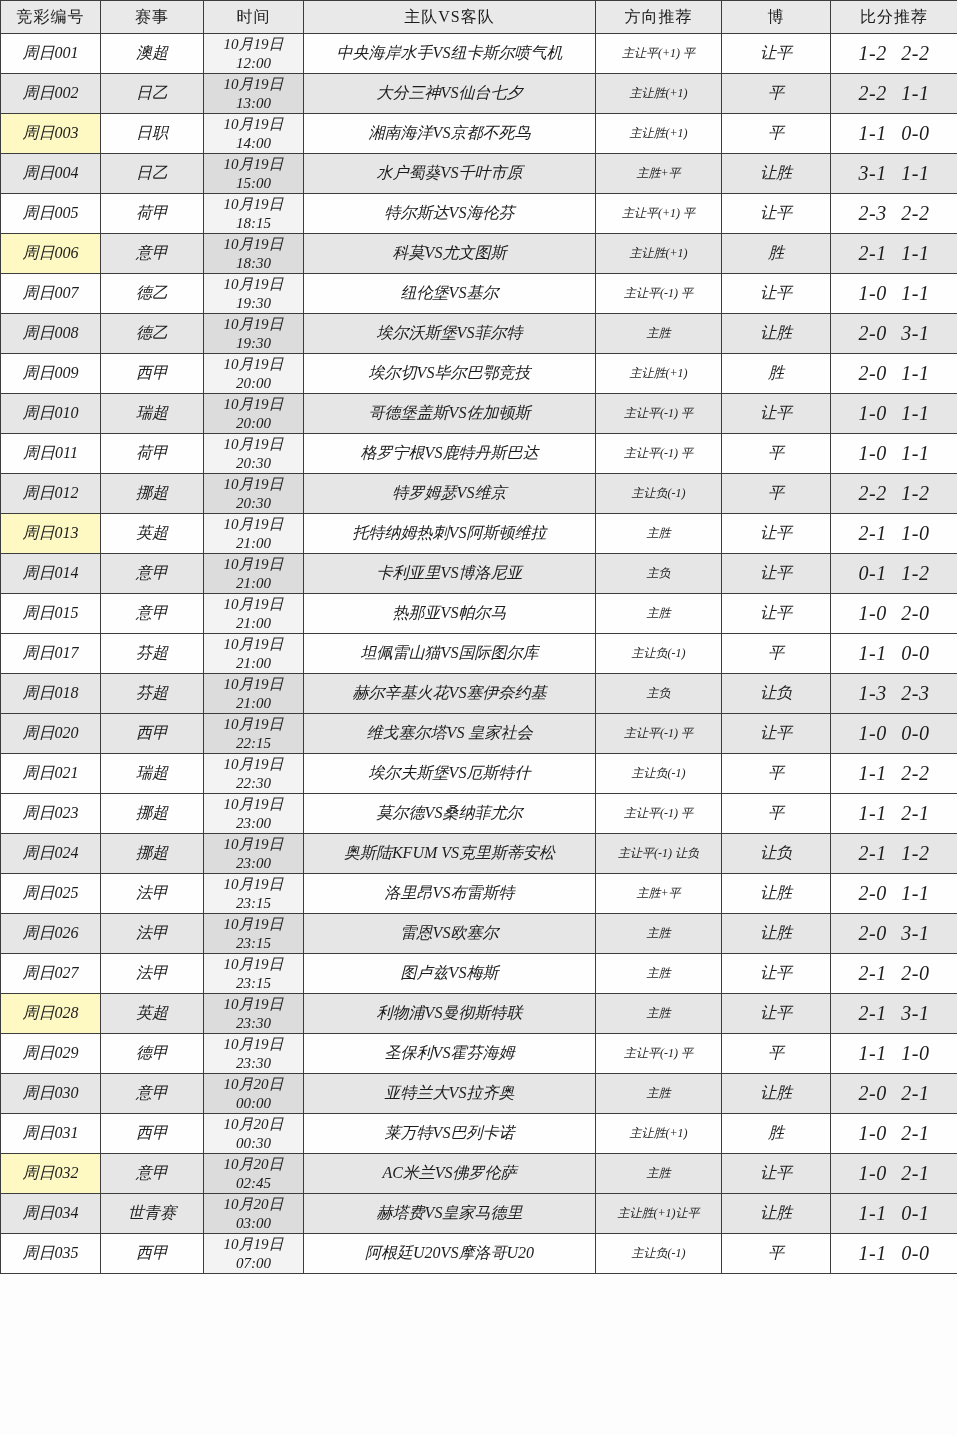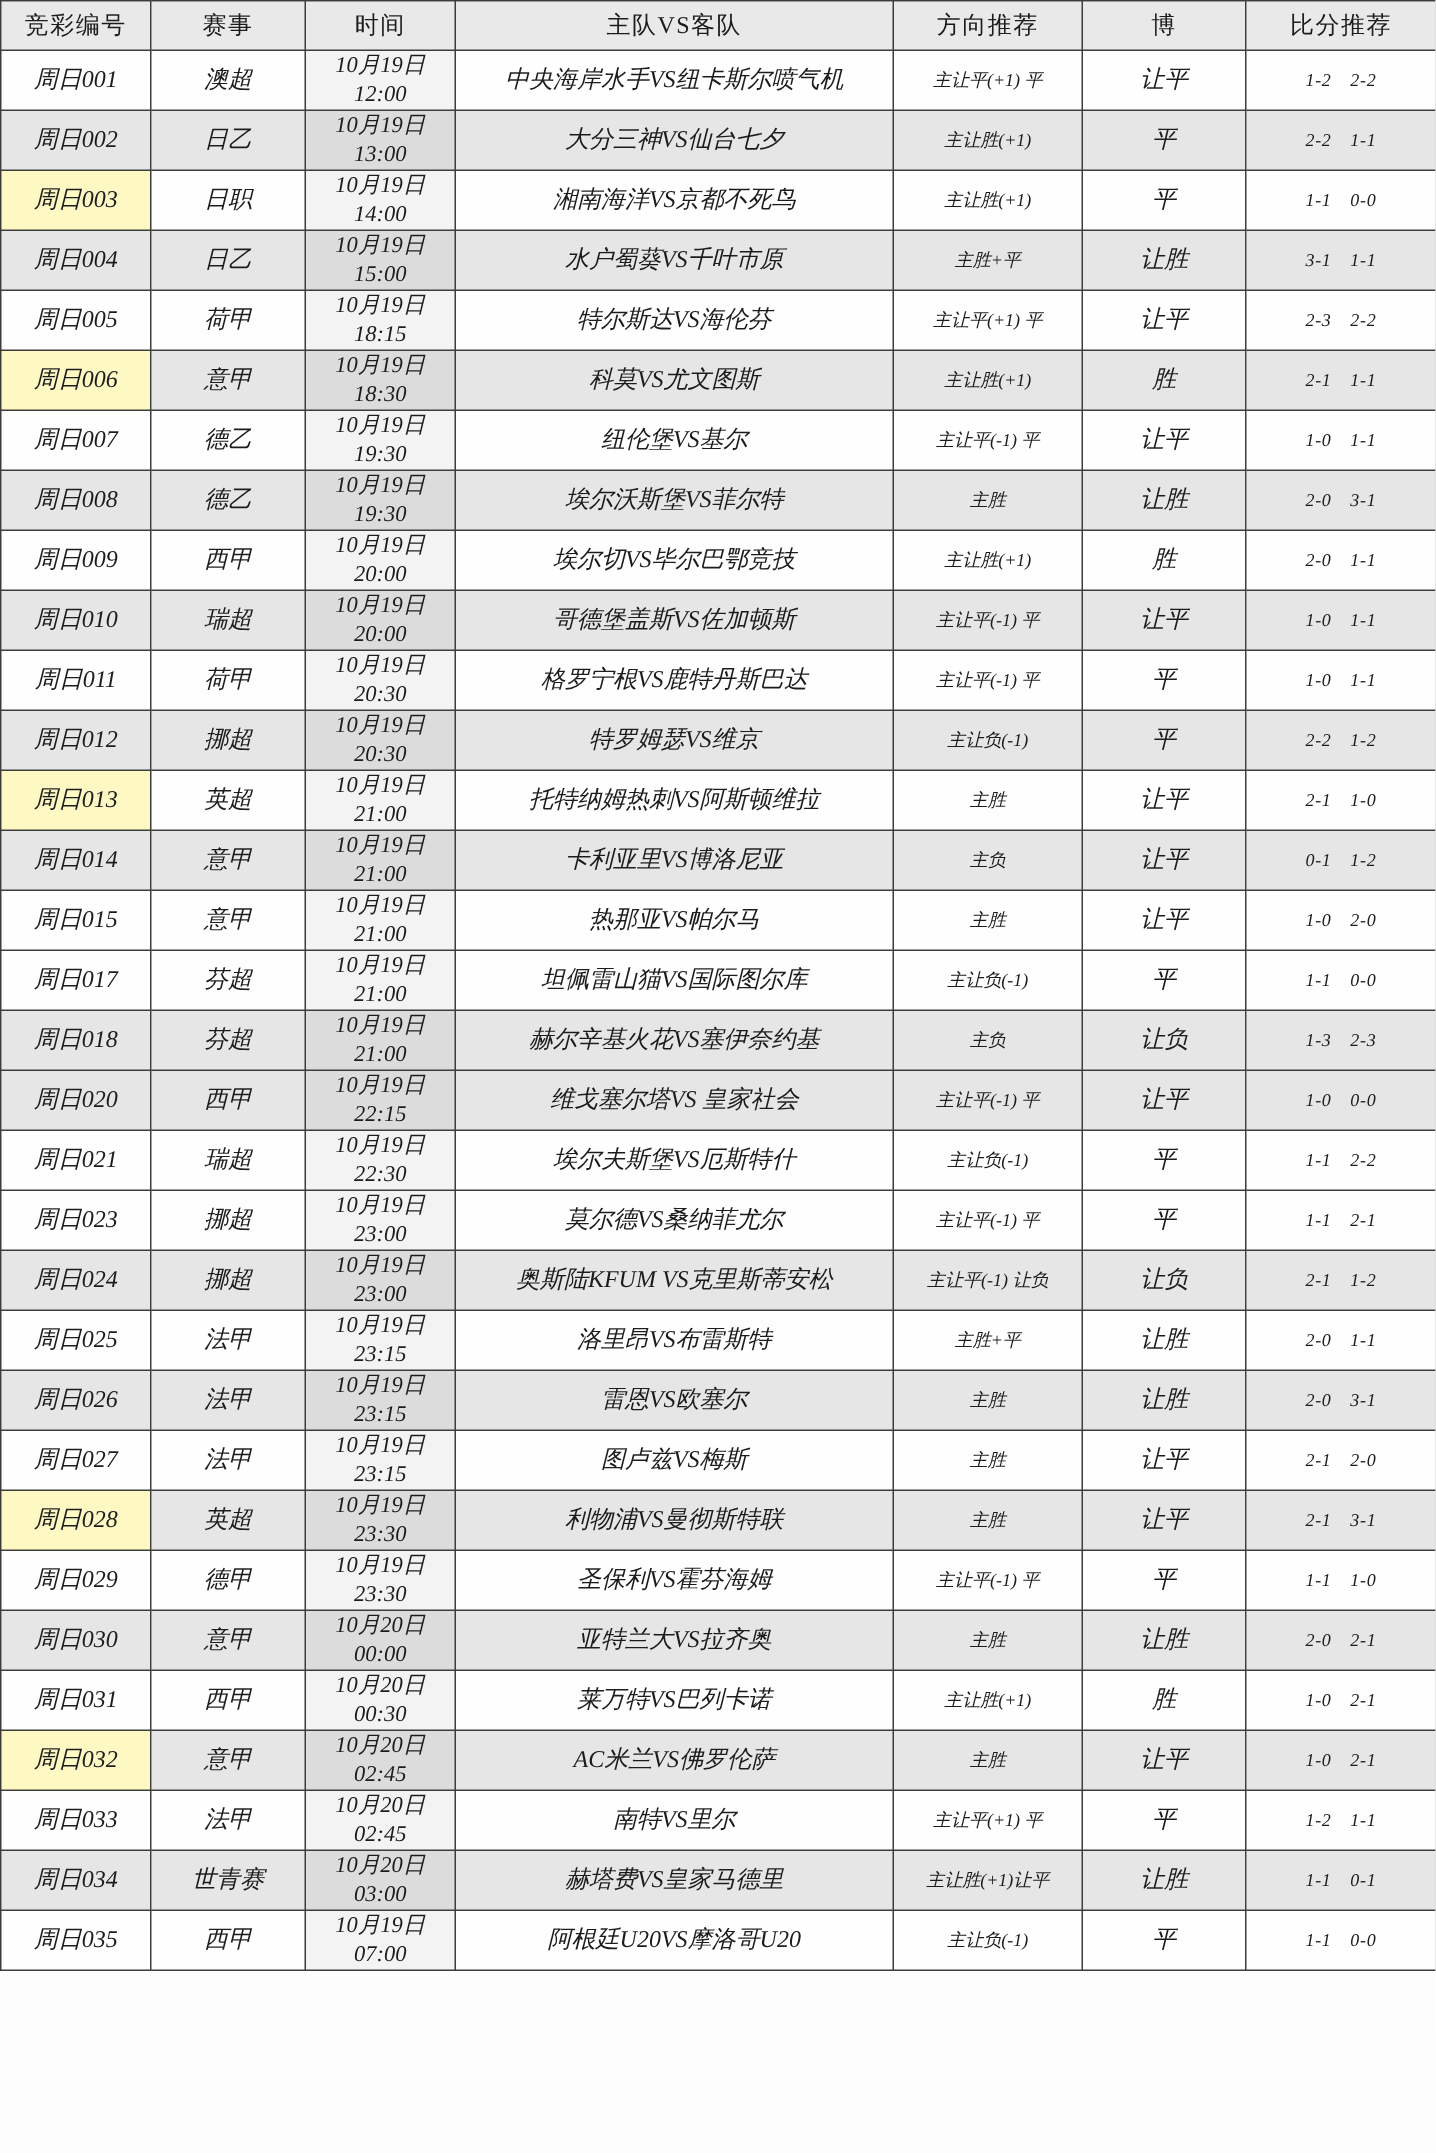--- a/index.html
+++ b/index.html
@@ -49,21 +49,21 @@
   td.c-league { font-size: 16px; }
   td.c-time {
     font-size: 15px;
     line-height: 1.25;
     background: rgba(0,0,0,0.045);
   }
   td.c-match { font-size: 16px; }
   td.c-dir { font-size: 12px; }
   td.c-bet { font-size: 16px; }
   td.c-score {
-    font-size: 12px;
+    font-size: 20px;
     word-spacing: 9px;
     letter-spacing: 0.5px;
   }
   col.w-id     { width: 100px; }
   col.w-league { width: 103px; }
   col.w-time   { width: 100px; }
   col.w-match  { width: 292px; }
   col.w-dir    { width: 126px; }
   col.w-bet    { width: 109px; }
   col.w-score  { width: 127px; }
@@ -435,32 +435,20 @@
           <td class="c-league">意甲</td>
           <td class="c-time">
             <div>10月20日</div>
             <div>02:45</div>
           </td>
           <td class="c-match">AC米兰VS佛罗伦萨</td>
           <td class="c-dir">主胜</td>
           <td class="c-bet">让平</td>
           <td class="c-score">1-0 2-1</td>
         </tr>
-        <tr>
-          <td class="c-id">周日033</td>
-          <td class="c-league">法甲</td>
-          <td class="c-time">
-            <div>10月20日</div>
-            <div>02:45</div>
-          </td>
-          <td class="c-match">南特VS里尔</td>
-          <td class="c-dir">主让平(+1) 平</td>
-          <td class="c-bet">平</td>
-          <td class="c-score">1-2 1-1</td>
-        </tr>
         <tr class="alt">
           <td class="c-id">周日034</td>
           <td class="c-league">世青赛</td>
           <td class="c-time">
             <div>10月20日</div>
             <div>03:00</div>
           </td>
           <td class="c-match">赫塔费VS皇家马德里</td>
           <td class="c-dir">主让胜(+1)让平</td>
           <td class="c-bet">让胜</td>

